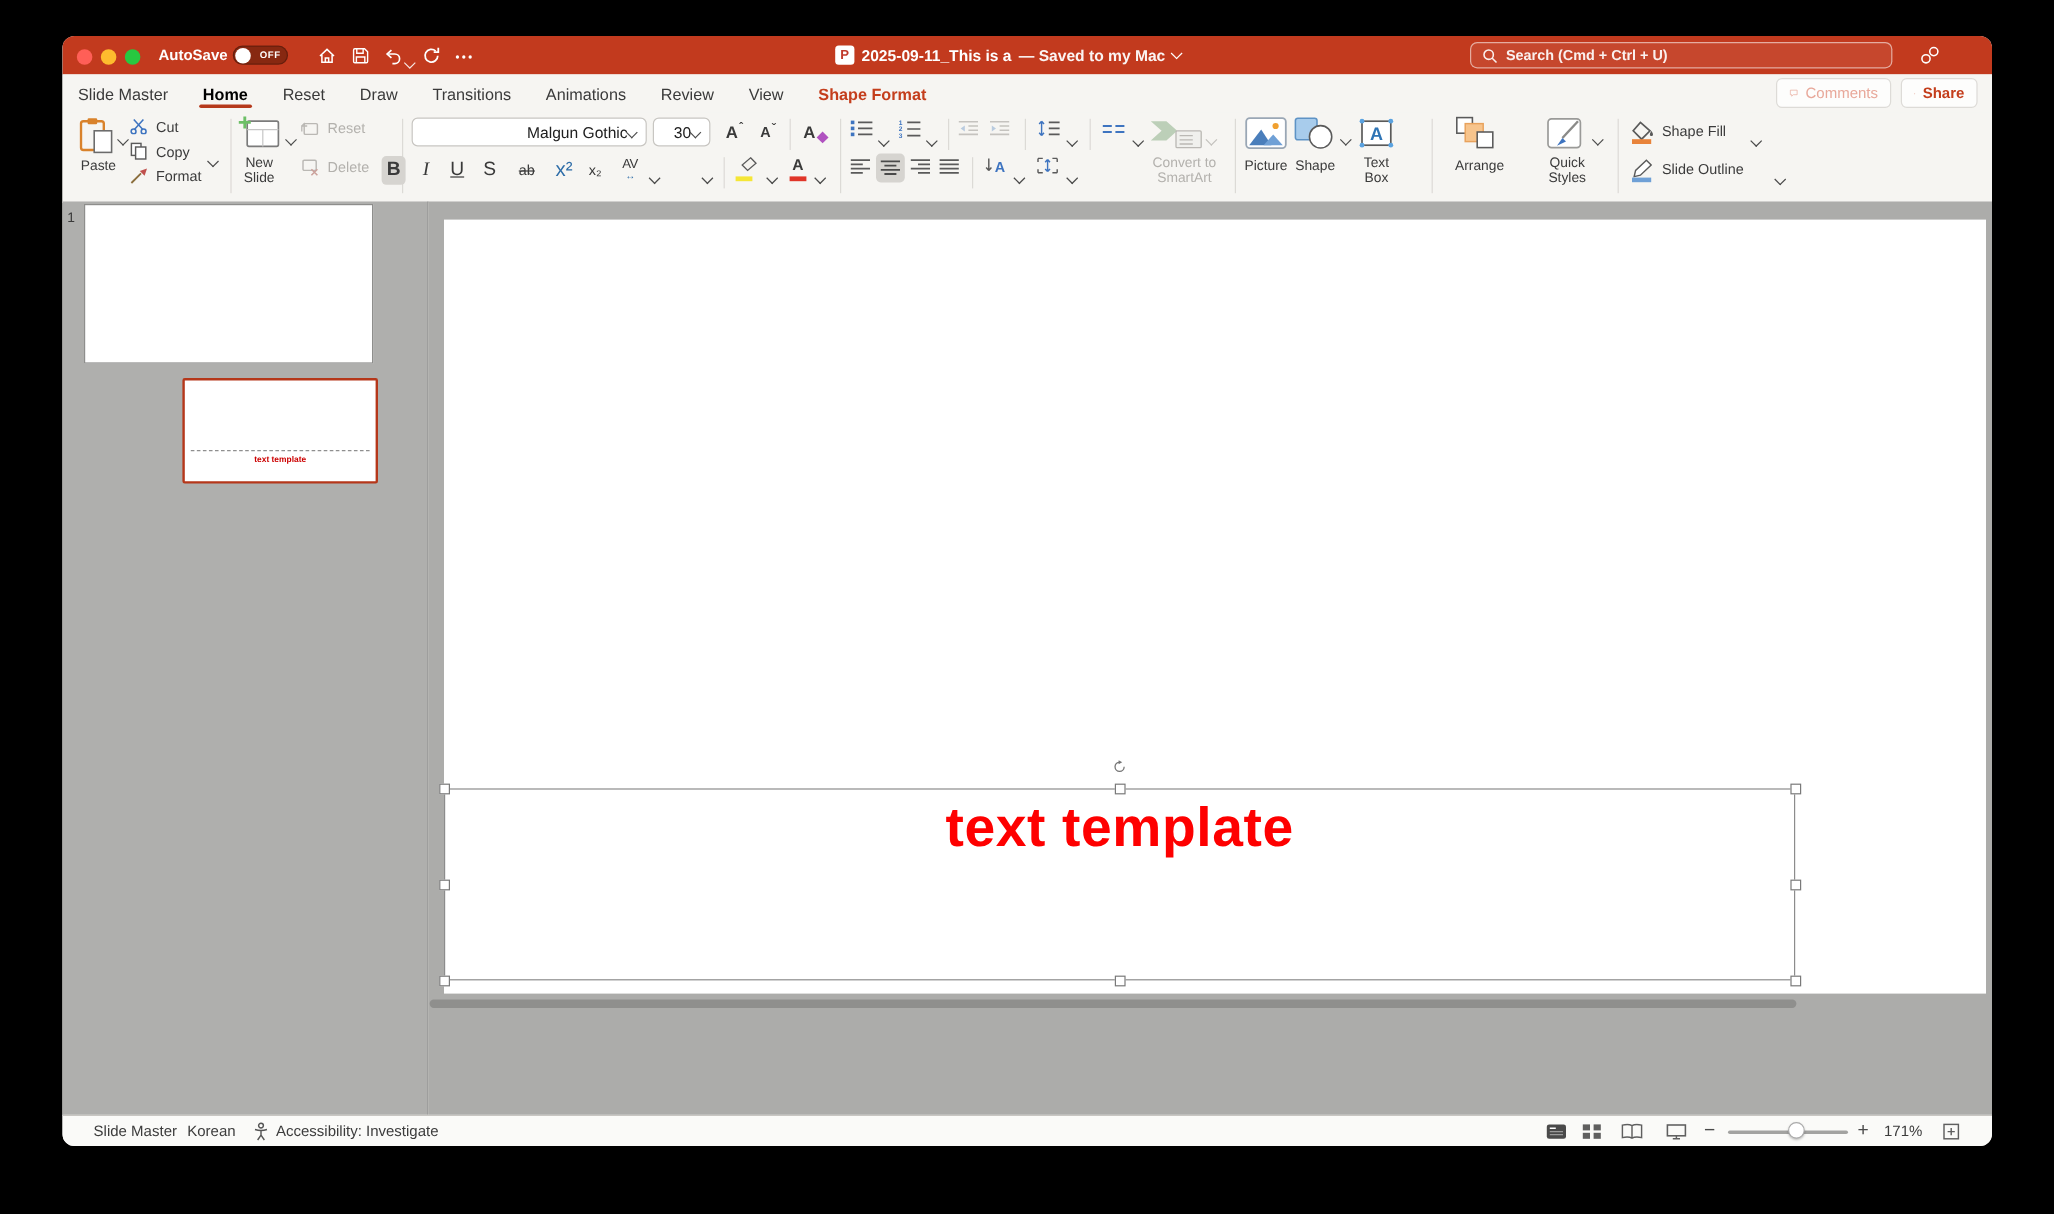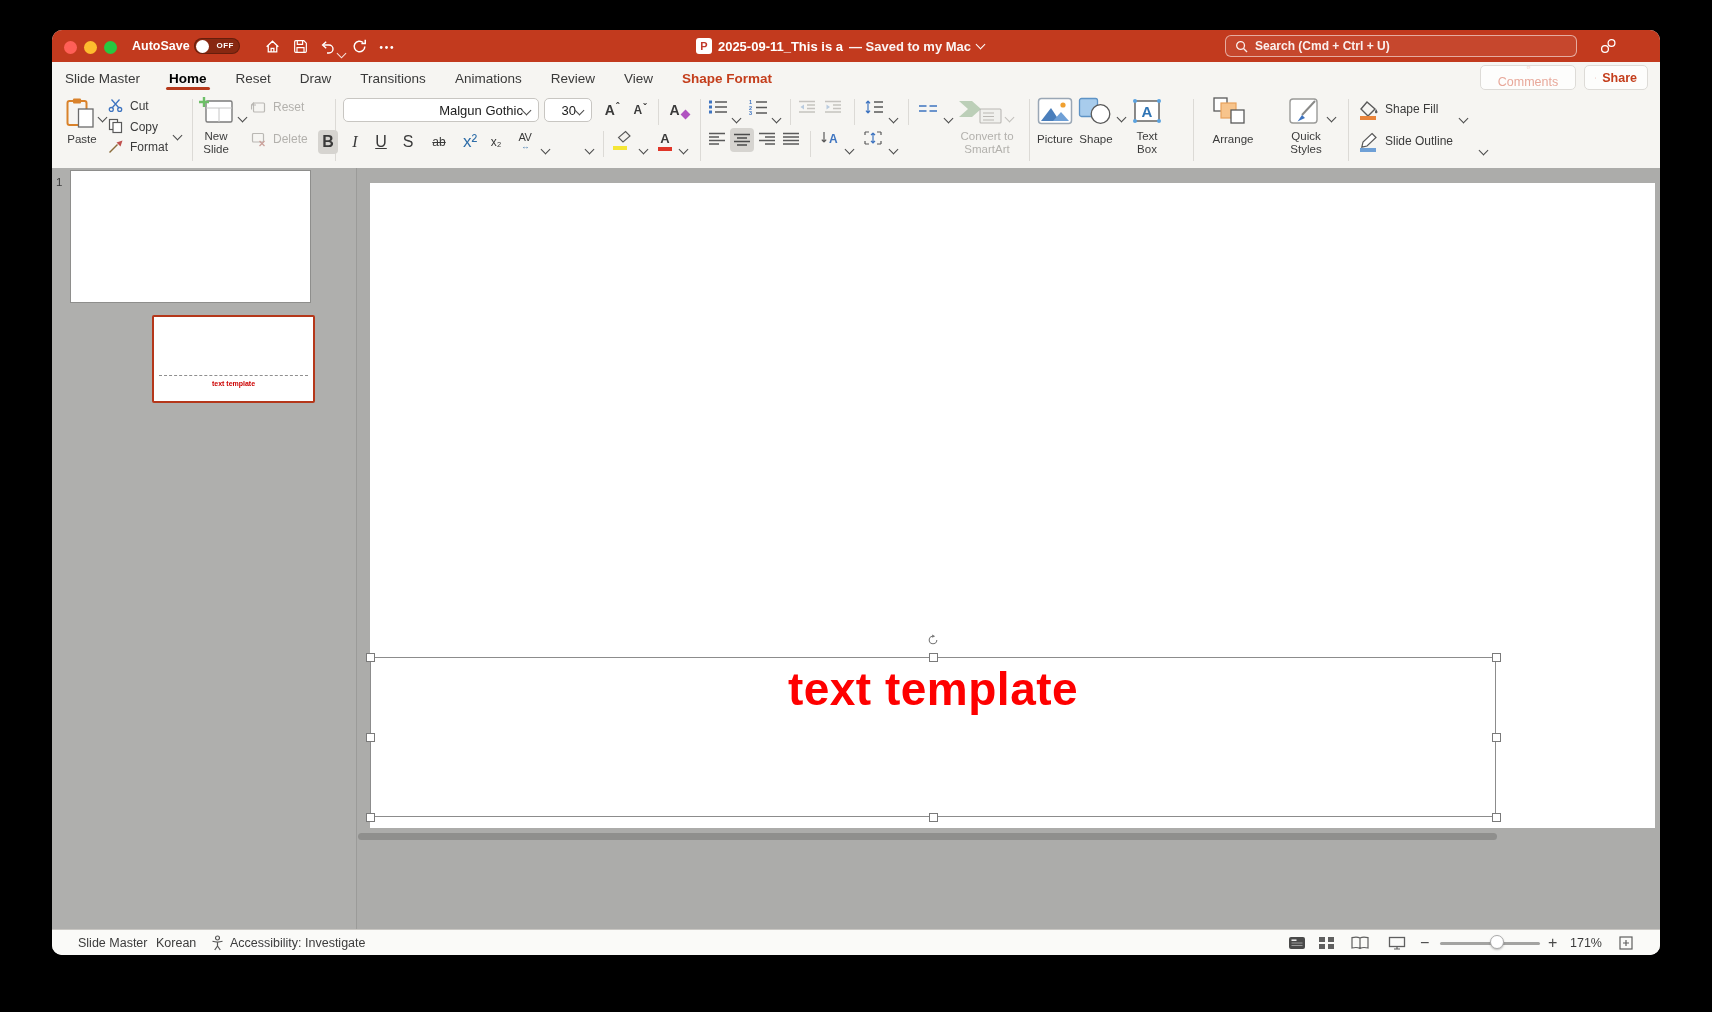--- a/index.html
+++ b/index.html
@@ -148,21 +148,21 @@
       <span class="tab">Slide Master</span>
       <span class="tab active">Home</span>
       <span class="tab">Reset</span>
       <span class="tab">Draw</span>
       <span class="tab">Transitions</span>
       <span class="tab">Animations</span>
       <span class="tab">Review</span>
       <span class="tab">View</span>
       <span class="tab accent">Shape Format</span>
     </div>
-    <div class="pillbtn" style="left:1428px;width:96px;color:#E8A89A;flex-direction:column;">
+    <div class="pillbtn" style="left:1428px;width:96px;color:#E8A89A;">
       <svg width="15" height="13" viewBox="0 0 16 14">
           <path d="M2 2h12v8H7.2L4.4 12.6V10H2z" fill="none" stroke="#E8A89A" stroke-width="1.2" stroke-linejoin="round"></path>
         </svg>
       <span>Comments</span>
     </div>
     <div class="pillbtn" style="left:1532px;width:64px;color:#C43E1C;font-weight:bold;">
       <svg width="14" height="14" viewBox="0 0 16 15">
           <path d="M5.5 5.5H3.5v8h9v-8h-2" fill="none" stroke="#C43E1C" stroke-width="1.3"></path>
           <path d="M8 9V1.8M8 1.8 5.8 4M8 1.8 10.2 4" fill="none" stroke="#C43E1C" stroke-width="1.3"></path>
         </svg>

